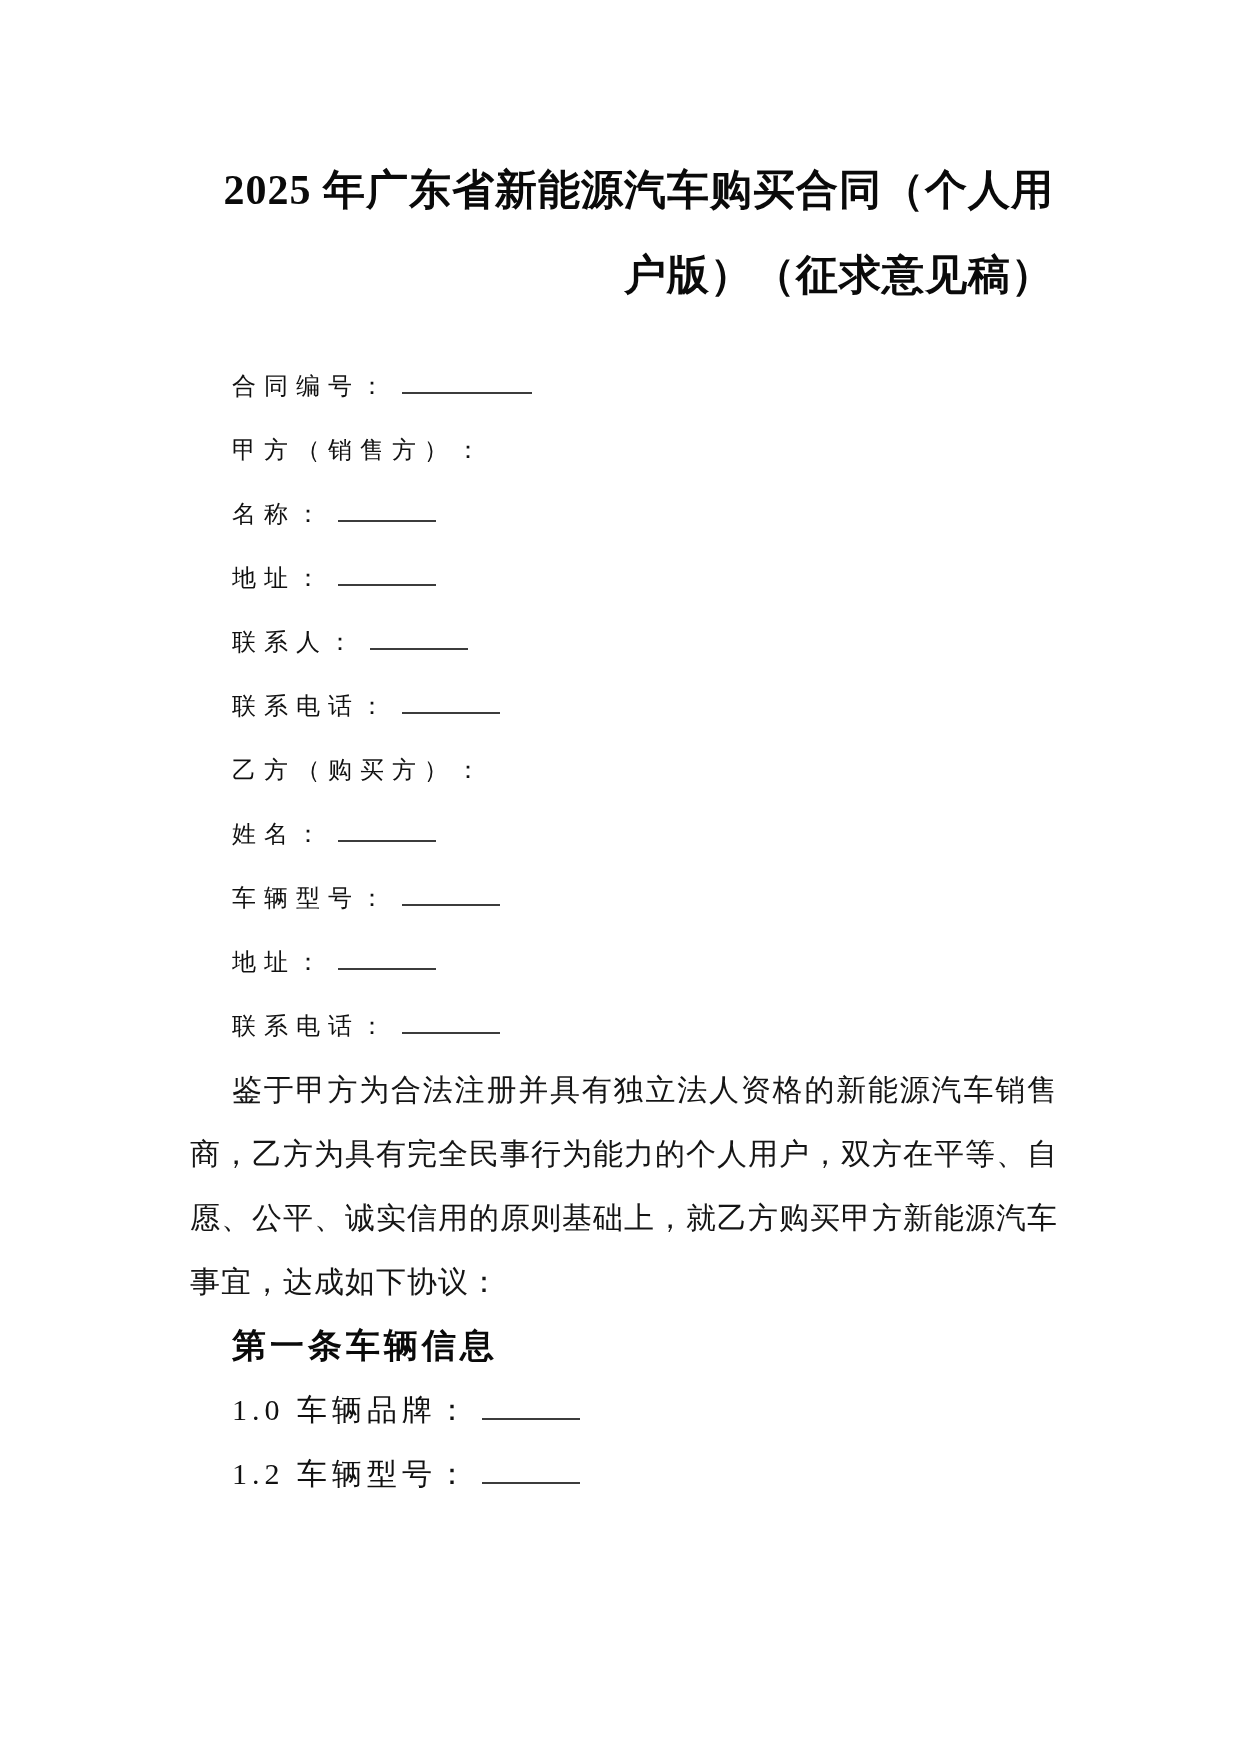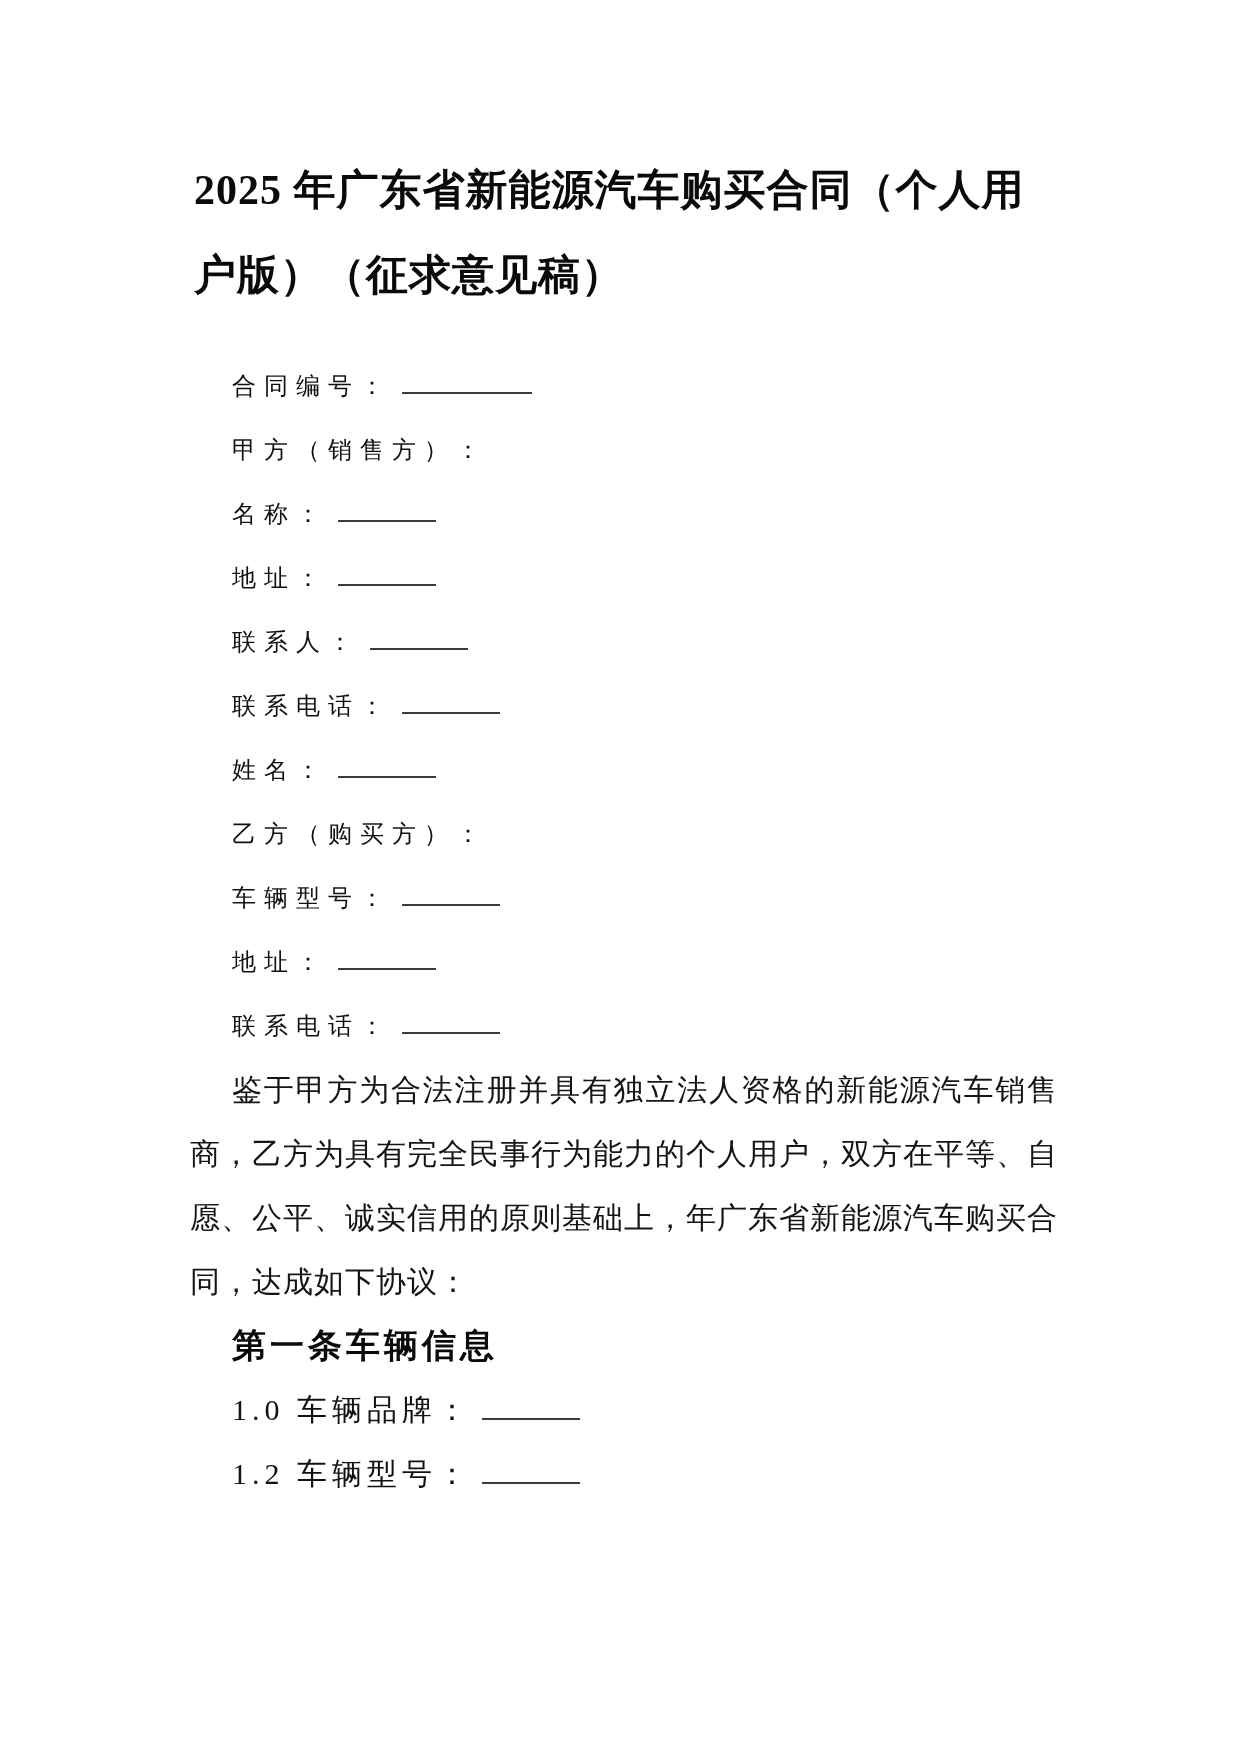--- a/index.html
+++ b/index.html
@@ -12,21 +12,21 @@
     color:#111111;
     font-family:"Liberation Serif","DejaVu Serif",serif;
     padding:148px 182px 0 190px;
     overflow:hidden;
   }
   .doc-title{
     width:860px;
     margin:0 auto 36px auto;
     font-size:42px;
     font-weight:bold;
-    text-align:left;
+    text-align:right;
     line-height:85px;
     letter-spacing:1px;
     color:#0a0a0a;
   }
   .body-flow{width:868px;}
   .field-row{
     line-height:64px;
     font-size:24px;
     padding-left:42px;
     letter-spacing:8px;
@@ -94,40 +94,40 @@
 
     <div class="field-row">
       <span>联系人：</span><span class="blank"></span>
     </div>
 
     <div class="field-row">
       <span>联系电话：</span><span class="blank"></span>
     </div>
 
     <div class="field-row">
-      <span>姓名：</span><span class="blank"></span>
+      <span>乙方（购买方）：</span>
     </div>
 
     <div class="field-row">
-      <span>乙方（购买方）：</span>
+      <span>姓名：</span><span class="blank"></span>
     </div>
 
     <div class="field-row">
       <span>车辆型号：</span><span class="blank"></span>
     </div>
 
     <div class="field-row">
       <span>地址：</span><span class="blank"></span>
     </div>
 
     <div class="field-row">
       <span>联系电话：</span><span class="blank"></span>
     </div>
 
-    <p class="preamble">鉴于甲方为合法注册并具有独立法人资格的新能源汽车销售商，乙方为具有完全民事行为能力的个人用户，双方在平等、自愿、公平、诚实信用的原则基础上，年广东省新能源汽车购买合同，达成如下协议：</p>
+    <p class="preamble">鉴于甲方为合法注册并具有独立法人资格的新能源汽车销售商，乙方为具有完全民事行为能力的个人用户，双方在平等、自愿、公平、诚实信用的原则基础上，就乙方购买甲方新能源汽车事宜，达成如下协议：</p>
 
     <h2 class="section-heading">第一条车辆信息</h2>
 
     <div class="item-row">
       <span>1.0 车辆品牌：</span><span class="blank"></span>
     </div>
 
     <div class="item-row">
       <span>1.2 车辆型号：</span><span class="blank"></span>
     </div>

